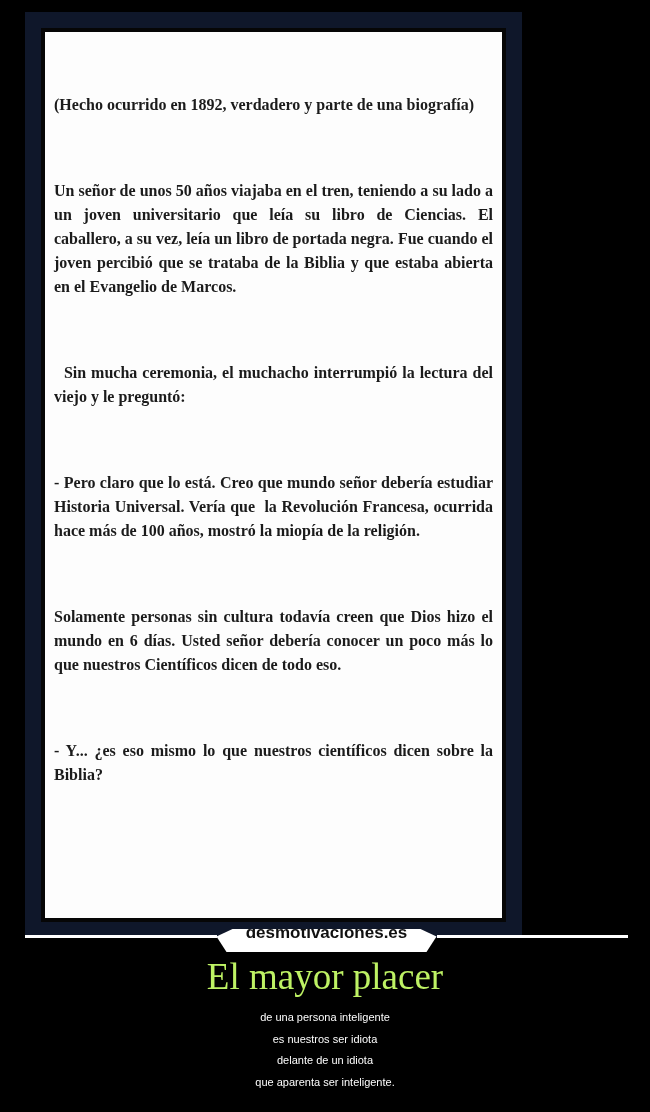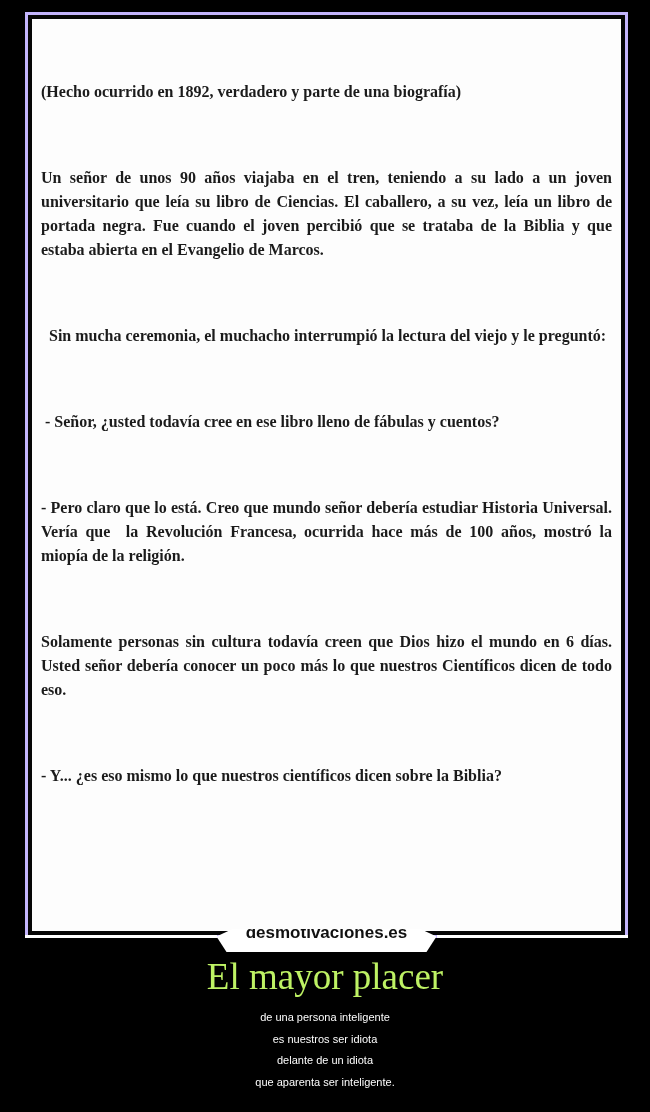--- a/index.html
+++ b/index.html
@@ -14,24 +14,24 @@
     background: #000;
     margin: 0 auto;
     overflow: hidden;
   }
 
   
   .sheet {
     position: absolute;
     left: 25px;
     top: 12px;
-    width: 603px;
+    width: 497px;
     height: 926px;
-    background: #c4b5fd;
-    padding: 3px;
+    background: #0f172a;
+    padding: 16px;
   }
   .sheet-inner {
     width: 100%;
     height: 100%;
     border: 4px solid #060606;
     background: #fdfdfd;
     padding: 13px 9px 0 9px;
     overflow: hidden;
   }
   .story {
@@ -111,23 +111,22 @@
   }
 </style>
 </head>
 <body>
 
 <div class="page">
 
   <div class="sheet">
     <div class="sheet-inner story">
       <p class="para">(Hecho ocurrido en 1892, verdadero y parte de una biografía)</p>
-      <p class="para">Un señor de unos 90 años viajaba en el tren, teniendo a su lado a un joven universitario que leía su libro de Ciencias. El caballero, a su vez, leía un libro de portada negra. Fue cuando el joven percibió que se trataba de la Biblia y que estaba abierta en el Evangelio de Marcos.</p>
+      <p class="para">Un señor de unos 50 años viajaba en el tren, teniendo a su lado a un joven universitario que leía su libro de Ciencias. El caballero, a su vez, leía un libro de portada negra. Fue cuando el joven percibió que se trataba de la Biblia y que estaba abierta en el Evangelio de Marcos.</p>
       <p class="para">  Sin mucha ceremonia, el muchacho interrumpió la lectura del viejo y le preguntó:</p>
-      <p class="para"> - Señor, ¿usted todavía cree en ese libro lleno de fábulas y cuentos?</p>
       <p class="para">- Pero claro que lo está. Creo que mundo señor debería estudiar Historia Universal. Vería que  la Revolución Francesa, ocurrida hace más de 100 años, mostró la miopía de la religión.</p>
       <p class="para">Solamente personas sin cultura todavía creen que Dios hizo el mundo en 6 días. Usted señor debería conocer un poco más lo que nuestros Científicos dicen de todo eso.</p>
       <p class="para">- Y... ¿es eso mismo lo que nuestros científicos dicen sobre la Biblia?</p>
       
       
 
       
 
       
     </div>

